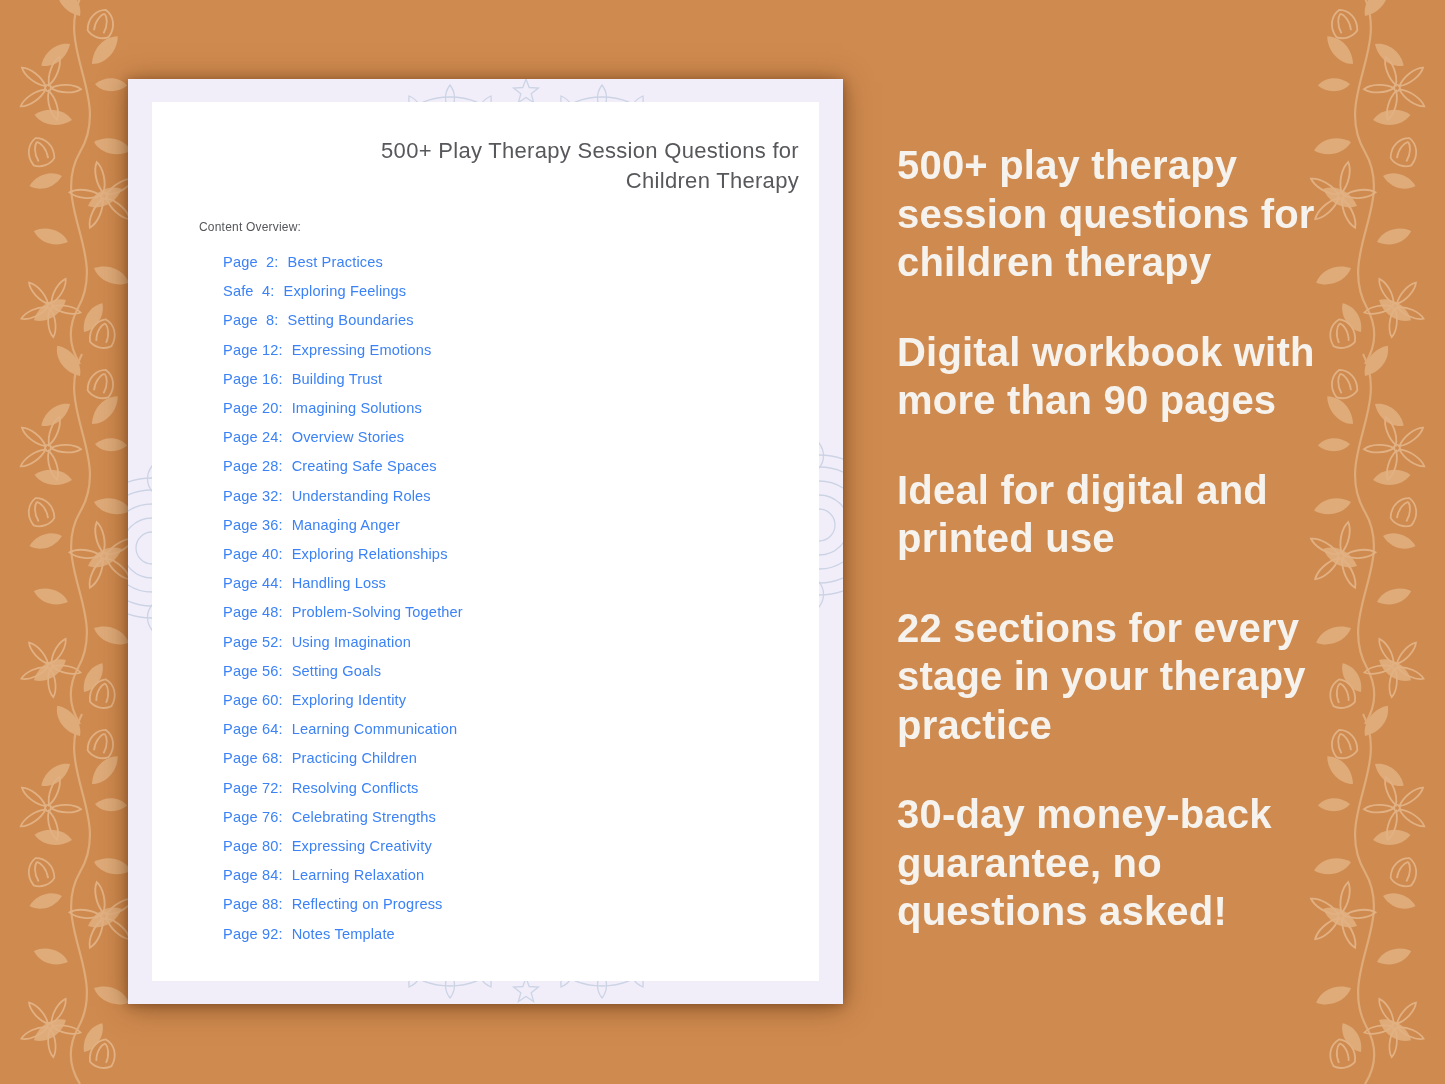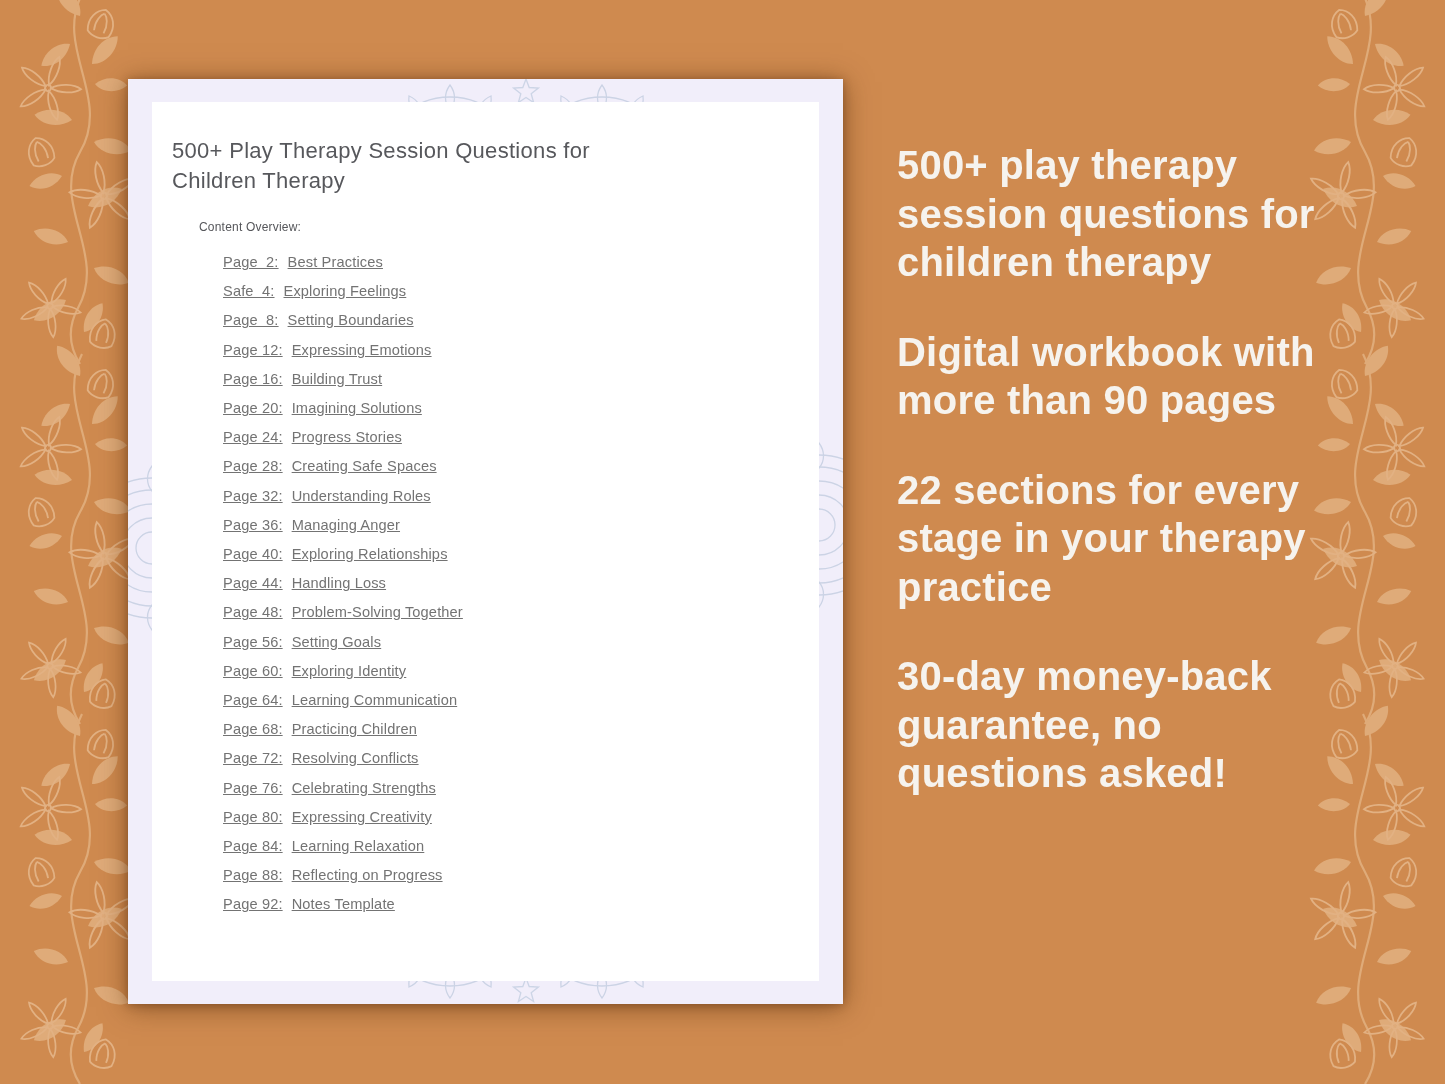--- a/index.html
+++ b/index.html
@@ -17,28 +17,28 @@
     background:#f1eefa; overflow:hidden;
     box-shadow:0 3px 26px rgba(80,40,8,.55), 0 1px 8px rgba(80,40,8,.35);
   }
   .card-deco { position:absolute; left:0; top:0; }
   .page {
     position:absolute; left:24px; top:23px; width:667px; height:879px;
     background:#ffffff;
   }
   .doc-title {
     margin:34px 20px 0; font-size:22px; line-height:29.5px; font-weight:400;
-    color:#57585c; text-align:left; white-space:pre-line; letter-spacing:.3px;
+    color:#57585c; text-align:right; white-space:pre-line; letter-spacing:.3px;
   }
   .overview {
     margin:25px 0 0 47px; font-size:12px; font-weight:400;
     color:#55565a; letter-spacing:.2px;
   }
   .toc { margin:14px 0 0 71px; }
-  .toc-row { line-height:29.2px; font-size:14.6px; color:#737373; letter-spacing:.15px;text-decoration:underline; }
+  .toc-row { line-height:29.2px; font-size:14.6px; color:#3b82f6; letter-spacing:.15px; }
   .toc-label { white-space:pre; }
   .toc-title { margin-left:9px; }
 
   .marketing { position:absolute; left:897px; top:141px; width:445px; }
   .bullet {
     margin:0 0 41px; font-size:40px; line-height:48.5px; font-weight:700;
     color:#f6f3ee; white-space:pre-line; letter-spacing:.2px;
   }
 </style>
 </head>
@@ -142,34 +142,35 @@
   <div class="toc-row"><span class="toc-label">Safe  4:</span><span class="toc-title">Exploring Feelings</span></div>
 
   <div class="toc-row"><span class="toc-label">Page  8:</span><span class="toc-title">Setting Boundaries</span></div>
 
   <div class="toc-row"><span class="toc-label">Page 12:</span><span class="toc-title">Expressing Emotions</span></div>
 
   <div class="toc-row"><span class="toc-label">Page 16:</span><span class="toc-title">Building Trust</span></div>
 
   <div class="toc-row"><span class="toc-label">Page 20:</span><span class="toc-title">Imagining Solutions</span></div>
 
-  <div class="toc-row"><span class="toc-label">Page 24:</span><span class="toc-title">Progress Stories</span></div>
+  <div class="toc-row"><span class="toc-label">Page 24:</span><span class="toc-title">Overview Stories</span></div>
 
   <div class="toc-row"><span class="toc-label">Page 28:</span><span class="toc-title">Creating Safe Spaces</span></div>
 
   <div class="toc-row"><span class="toc-label">Page 32:</span><span class="toc-title">Understanding Roles</span></div>
 
   <div class="toc-row"><span class="toc-label">Page 36:</span><span class="toc-title">Managing Anger</span></div>
 
   <div class="toc-row"><span class="toc-label">Page 40:</span><span class="toc-title">Exploring Relationships</span></div>
 
   <div class="toc-row"><span class="toc-label">Page 44:</span><span class="toc-title">Handling Loss</span></div>
 
   <div class="toc-row"><span class="toc-label">Page 48:</span><span class="toc-title">Problem-Solving Together</span></div>
 
+  <div class="toc-row"><span class="toc-label">Page 52:</span><span class="toc-title">Using Imagination</span></div>
 
   <div class="toc-row"><span class="toc-label">Page 56:</span><span class="toc-title">Setting Goals</span></div>
 
   <div class="toc-row"><span class="toc-label">Page 60:</span><span class="toc-title">Exploring Identity</span></div>
 
   <div class="toc-row"><span class="toc-label">Page 64:</span><span class="toc-title">Learning Communication</span></div>
 
   <div class="toc-row"><span class="toc-label">Page 68:</span><span class="toc-title">Practicing Children</span></div>
 
   <div class="toc-row"><span class="toc-label">Page 72:</span><span class="toc-title">Resolving Conflicts</span></div>
@@ -188,20 +189,22 @@
   </div>
 
   <div class="marketing" id="marketing">
   <p class="bullet">500+ play therapy
 session questions for
 children therapy</p>
 
   <p class="bullet">Digital workbook with
 more than 90 pages</p>
 
+  <p class="bullet">Ideal for digital and
+printed use</p>
 
   <p class="bullet">22 sections for every
 stage in your therapy
 practice</p>
 
   <p class="bullet">30-day money-back
 guarantee, no
 questions asked!</p>
 </div>
 </div>

